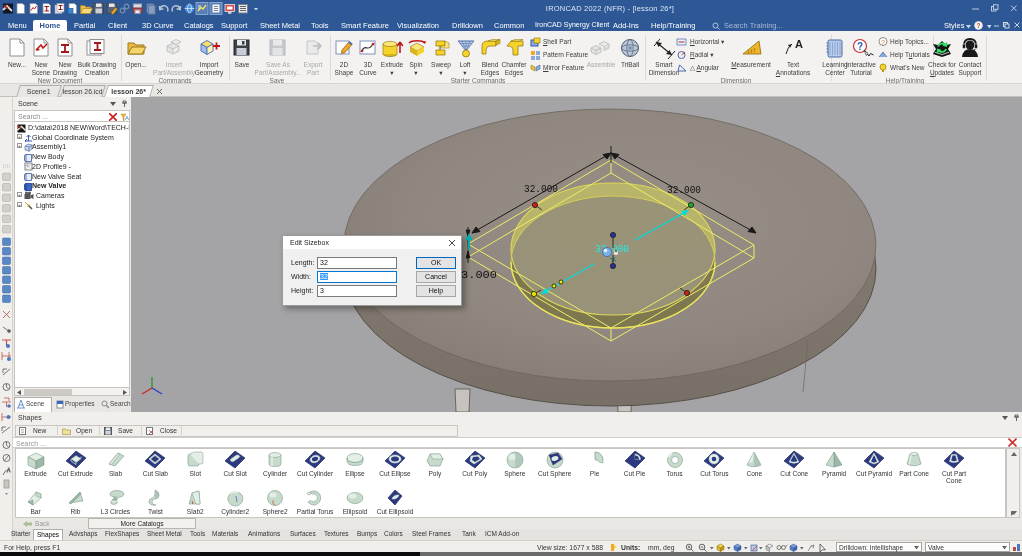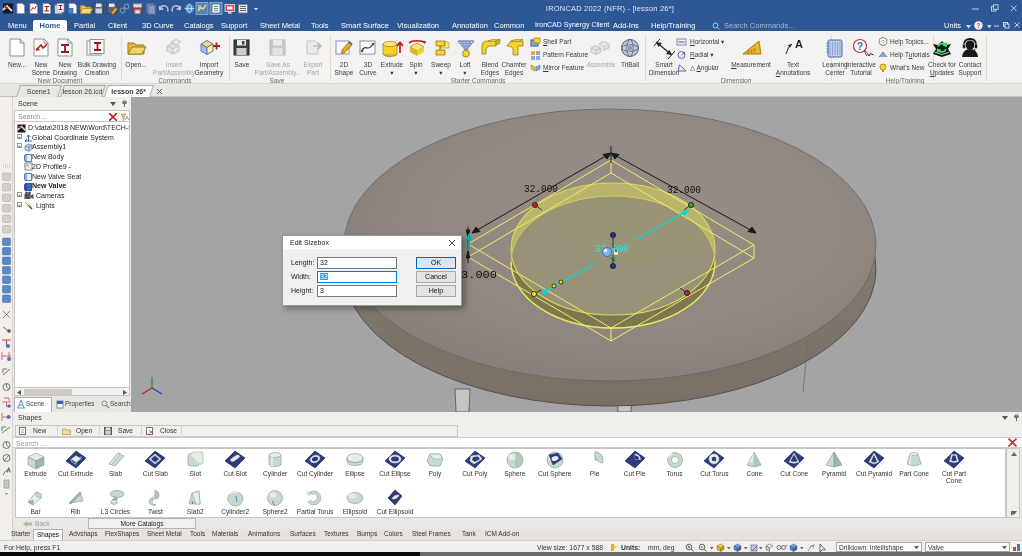--- a/index.html
+++ b/index.html
@@ -161,33 +161,33 @@
 <div class="abs" id="menubar">
   <div class="mi" style="left:8px">Menu</div>
   <div id="hometab">Home</div>
   <div class="mi" style="left:74px">Partial</div>
   <div class="mi" style="left:108px">Client</div>
   <div class="mi" style="left:142px">3D Curve</div>
   <div class="mi" style="left:184px">Catalogs</div>
   <div class="mi" style="left:221px">Support</div>
   <div class="mi" style="left:260px">Sheet Metal</div>
   <div class="mi" style="left:311px">Tools</div>
-  <div class="mi" style="left:341px">Smart Surface</div>
+  <div class="mi" style="left:341px">Smart Feature</div>
   <div class="mi" style="left:397px">Visualization</div>
-  <div class="mi" style="left:452px">Annotation</div>
+  <div class="mi" style="left:452px">Drilldown</div>
   <div class="mi" style="left:494px">Common</div>
   <div class="mi" style="left:535px;font-size:7px;">IronCAD Synergy Client</div>
   <div class="mi" style="left:613px">Add-Ins</div>
   <div class="mi" style="left:651px">Help/Training</div>
   <svg style="position:absolute;left:712px;top:4px" width="8" height="8">
       <circle cx="3.5" cy="3.5" r="2.5" fill="none" stroke="#b9c6de" stroke-width="1"></circle>
       <line x1="5.5" y1="5.5" x2="7.5" y2="7.5" stroke="#b9c6de" stroke-width="1"></line>
     </svg>
-  <div class="mi" style="left:724px; color:#a8b8d4;">Search Commands...</div>
-  <div class="mi" style="left:944px">Units</div>
+  <div class="mi" style="left:724px; color:#a8b8d4;">Search Training...</div>
+  <div class="mi" style="left:944px">Styles</div>
   <svg style="position:absolute;left:966px;top:6.5px" width="5" height="4">
       <path d="M0,0 l5,0 l-2.5,3.5 z" fill="#cdd8ea"></path>
     </svg>
   <svg style="position:absolute;left:974px;top:3px" width="9" height="9">
       <circle cx="4.5" cy="4.5" r="4.2" fill="#f0f2f5"></circle>
       <text x="2.6" y="7.2" font-size="6.5" font-weight="bold" fill="#d04818" font-family="Liberation Sans">?</text>
     </svg>
   <svg style="position:absolute;left:987px;top:6.5px" width="5" height="4">
       <path d="M0,0 l4.5,0 l-2.2,3.5 z" fill="#cdd8ea"></path>
     </svg>

